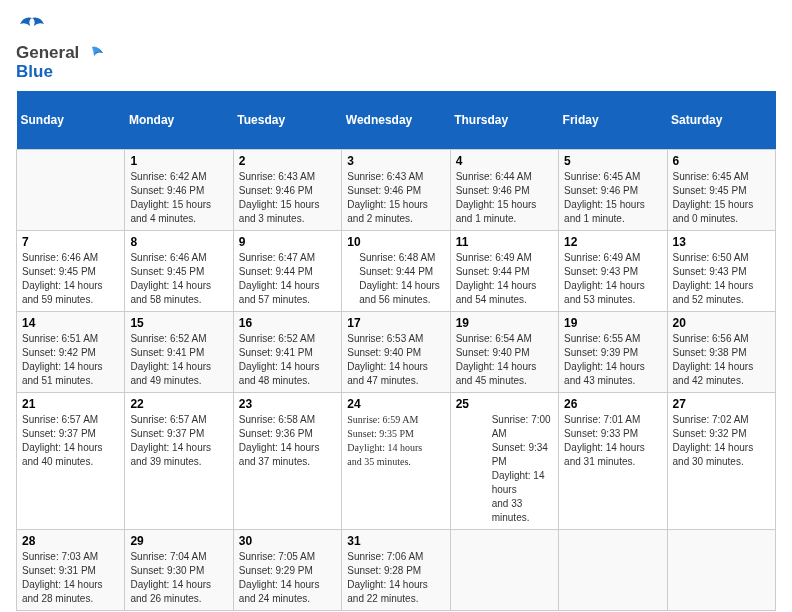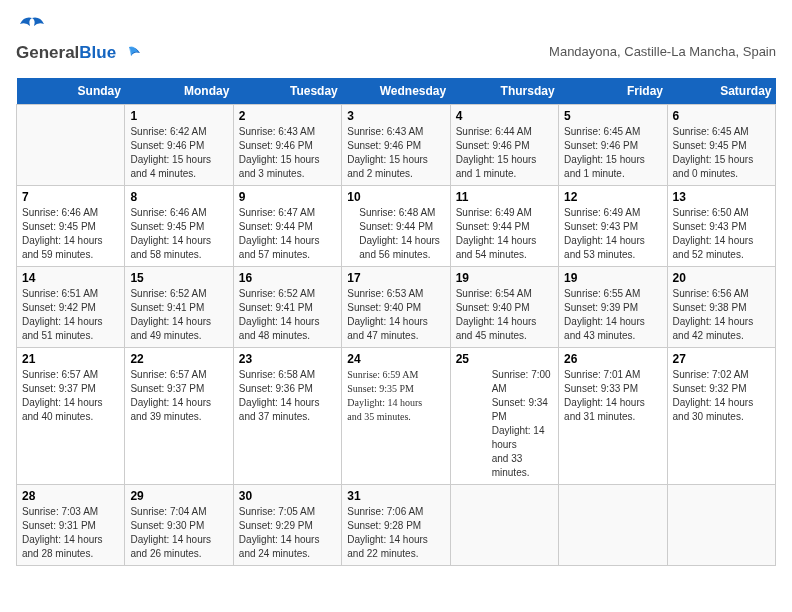--- a/index.html
+++ b/index.html
@@ -11,22 +11,22 @@
       padding: 16px;
     }
     table {
       width: 100%;
       border-collapse: collapse;
       font-size: 11px;
     }
     thead tr th {
       background-color: #1565C0;
       color: #fff;
-      padding: 6px 4px;
-      text-align: right;
+      padding: 22px 4px;
+      text-align: left;
       font-size: 12px;
       font-weight: bold;
     }
     tbody tr td {
       border: 1px solid #ccc;
       padding: 4px 5px;
       vertical-align: top;
       width: calc(100% / 7);
     }
     tbody tr {
@@ -69,21 +69,20 @@
     <div class="logo-words">
       <span style="font-size:17px;font-weight:bold;color:#444;">General</span>
       <span style="font-size:17px;font-weight:bold;color:#1565C0;">Blue</span>
     </div>
     <svg width="26" height="22" viewBox="0 0 26 22" style="margin-left:0px;margin-top:2px;">
       <path d="M13 1 Q20 0 24 7 Q18 5 15 10 Q16 4 13 1Z" fill="#1565C0"></path>
       <path d="M13 1 Q18 -1 22 6 Q17 5 15 10Z" fill="#42A5F5" opacity="0.8"></path>
     </svg>
   </div>
   <div style="text-align:right;">
-    <div style="font-size:13px;color:#555;">Mandayona, Castille-La Mancha, Spain</div>
   </div>
 </div>
 <table>
   <thead>
     <tr>
     <th>Sunday</th>
         <th>Monday</th>
         <th>Tuesday</th>
         <th>Wednesday</th>
         <th>Thursday</th>
@@ -332,16 +331,16 @@
     justify-content: space-between;
     align-items: flex-start;
     margin-bottom: 10px;
   }
   .real-logo {
     display: flex;
     align-items: flex-start;
   }
   .logo-words {
     display: flex;
-    flex-direction: row;
+    flex-direction: column;
     line-height: 1.1;
   }
 </style>
 
 </body></html>

